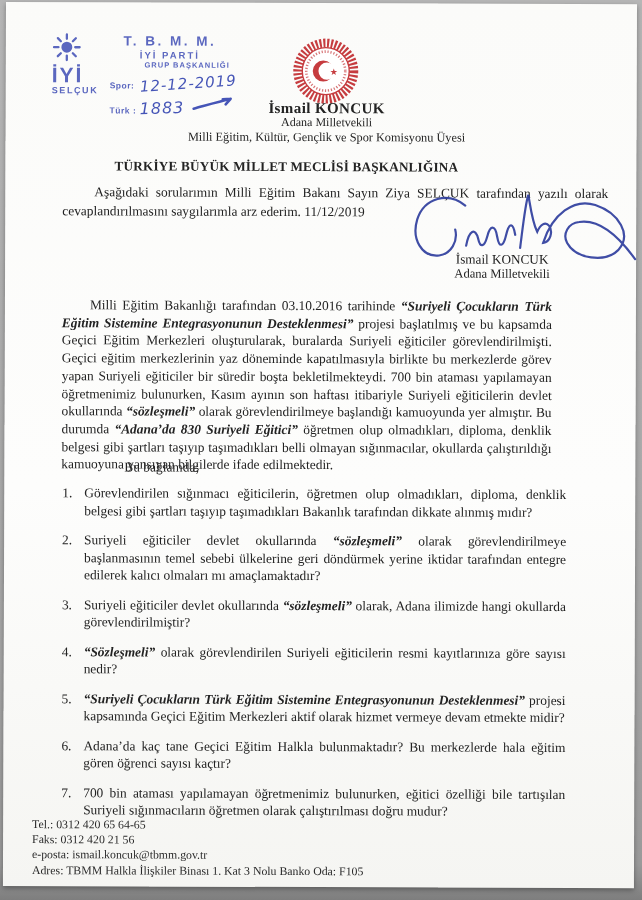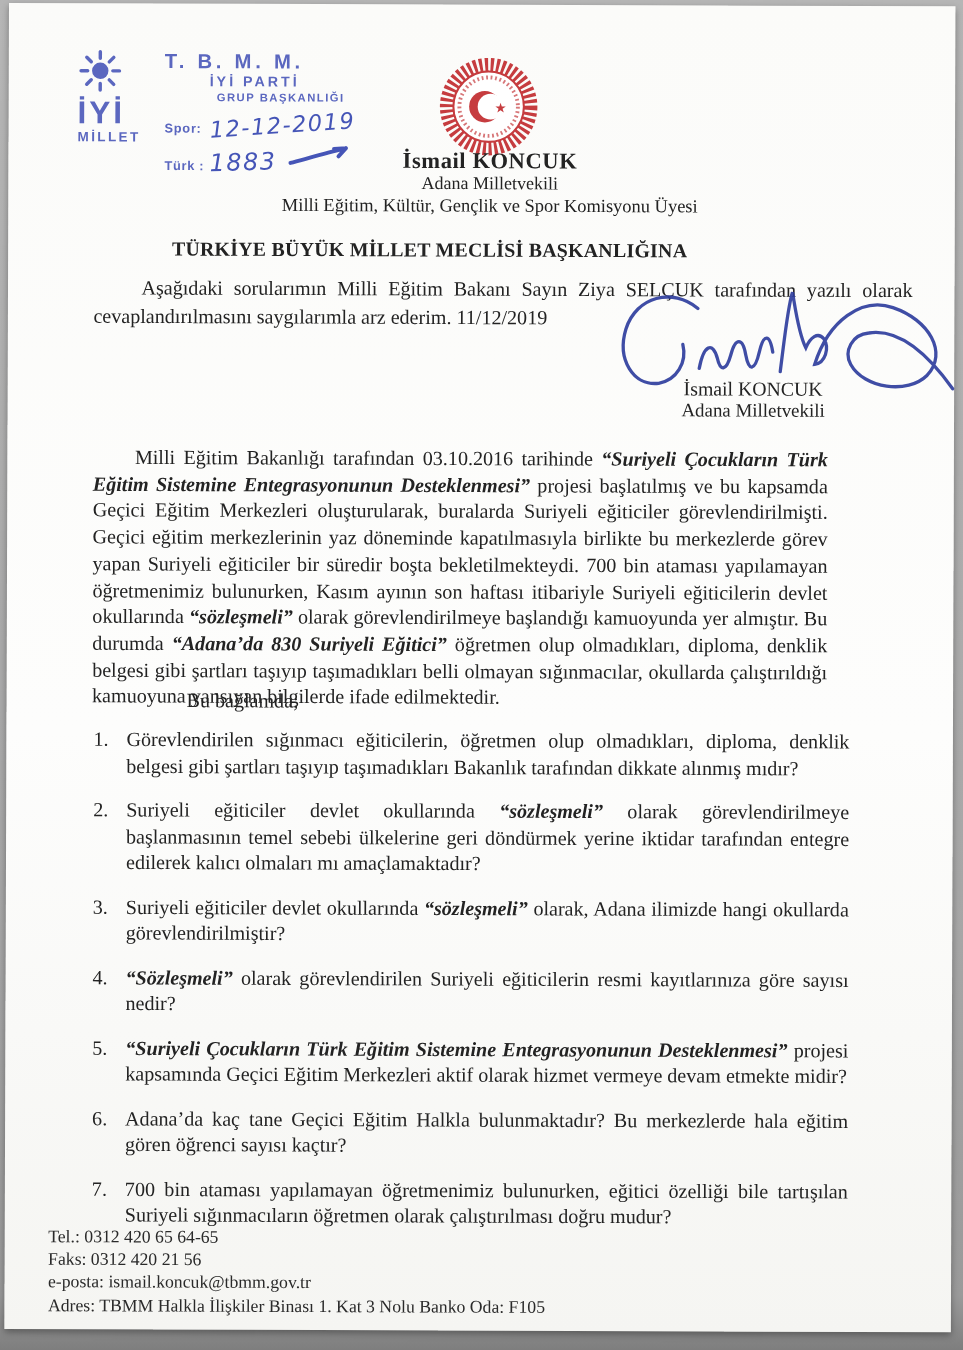--- a/index.html
+++ b/index.html
@@ -11,21 +11,21 @@
          transform:rotate(0.2deg);transform-origin:top left;
          box-shadow:0 2px 5px rgba(0,0,0,.35);color:#232323;}
 
   
   .stamp{position:absolute;left:46px;top:28px;color:#4553b8;opacity:.88;
          font-family:"Liberation Sans",sans-serif;}
   .stamp-logo{position:absolute;left:0;top:2px;width:48px;text-align:left;}
   .stamp-iyi{font-size:21px;font-weight:800;letter-spacing:2px;line-height:20px;margin-top:-1px;}
   .stamp-parti{font-size:9px;font-weight:700;letter-spacing:1.6px;}
   .stamp-right{position:absolute;left:58px;top:3px;width:150px;}
-  .stamp-org{font-size:13.5px;font-weight:800;letter-spacing:2.5px;width:120px;}
+  .stamp-org{font-size:13.5px;font-weight:800;letter-spacing:2.5px;text-align:center;width:120px;}
   .stamp-org2{font-size:9.5px;font-weight:800;letter-spacing:2px;text-align:center;width:120px;margin-top:1px;}
   .stamp-org3{font-size:7.5px;font-weight:800;letter-spacing:1px;text-align:right;width:120px;}
   .stamp-row{display:flex;align-items:baseline;margin-top:5px;}
   .stamp-label{font-size:8.5px;font-weight:800;width:30px;letter-spacing:.5px;}
   .hand{font-family:"DejaVu Sans",sans-serif;font-style:italic;color:#2d3fae;
         font-size:15px;letter-spacing:1px;display:inline-block;transform:rotate(-4deg);white-space:nowrap;}
   .hand.big{font-size:16px;transform:rotate(-2deg);}
   .paraph{margin-left:6px;position:relative;top:-2px;}
 
   
@@ -74,21 +74,21 @@
             <line x1="17" y1="26.5" x2="17" y2="31.5"></line>
             <line x1="2.5" y1="17" x2="7.5" y2="17"></line>
             <line x1="26.5" y1="17" x2="31.5" y2="17"></line>
             <line x1="6.8" y1="6.8" x2="10.2" y2="10.2"></line>
             <line x1="27.2" y1="6.8" x2="23.8" y2="10.2"></line>
             <line x1="6.8" y1="27.2" x2="10.2" y2="23.8"></line>
             <line x1="27.2" y1="27.2" x2="23.8" y2="23.8"></line>
           </g>
         </svg>
         <div class="stamp-iyi">İYİ</div>
-        <div class="stamp-parti">MİLLET</div>
+        <div class="stamp-parti">SELÇUK</div>
       </div>
       <div class="stamp-right">
         <div class="stamp-org">T. B. M. M.</div>
         <div class="stamp-org2">İYİ PARTİ</div>
         <div class="stamp-org3">GRUP BAŞKANLIĞI</div>
         <div class="stamp-row">
           <span class="stamp-label">Spor:</span>
           <span class="hand">12-12-2019</span>
         </div>
         <div class="stamp-row">

